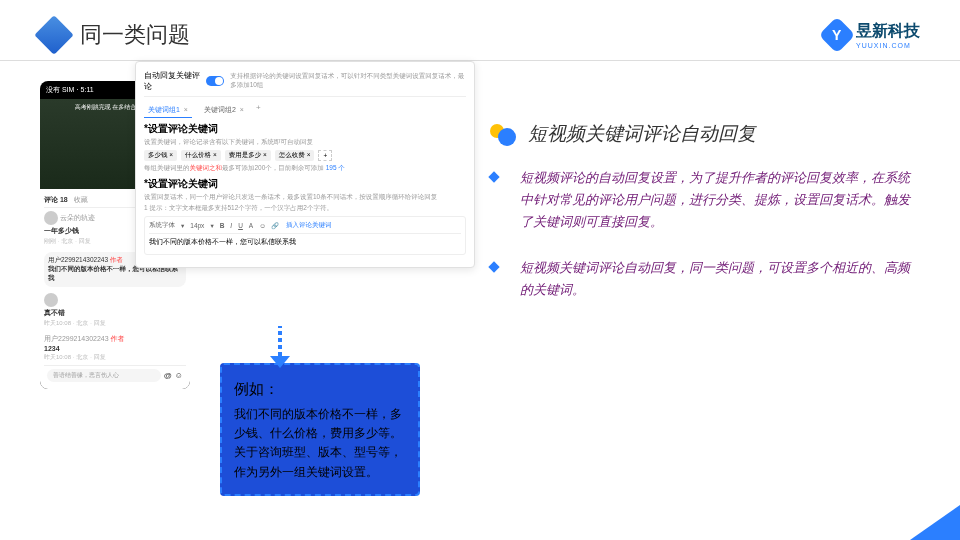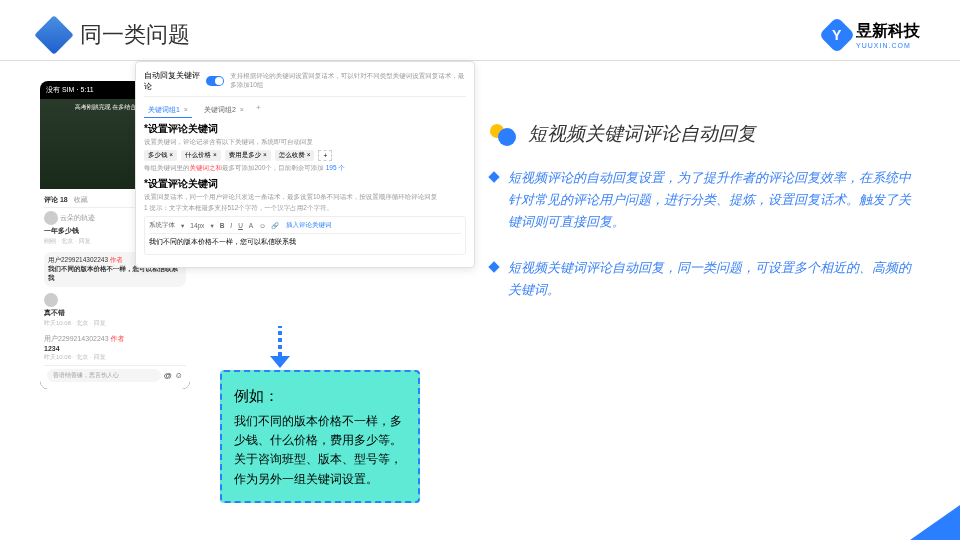--- a/index.html
+++ b/index.html
@@ -5,21 +5,21 @@
 * { margin: 0; padding: 0; box-sizing: border-box; }
 body { width: 960px; height: 540px; font-family: "Microsoft YaHei", sans-serif; background: #fff; position: relative; }
 
 .header { display: flex; justify-content: space-between; align-items: center; padding: 20px 40px 10px; border-bottom: 1px solid #ddd; }
 .title-area { display: flex; align-items: center; gap: 12px; }
 .cube-icon { width: 28px; height: 28px; background: linear-gradient(135deg, #4A90E2, #1E5FCC); transform: rotate(45deg); border-radius: 3px; }
 .page-title { font-size: 22px; color: #333; }
 .logo-area { display: flex; align-items: center; gap: 6px; }
 .logo-badge { width: 26px; height: 26px; background: #2B7FFF; border-radius: 6px; transform: rotate(45deg); display: flex; align-items: center; justify-content: center; }
 .logo-badge span { transform: rotate(-45deg); color: #fff; font-weight: bold; font-size: 14px; }
-.logo-text { color: #000000; font-size: 16px; font-weight: bold; }
+.logo-text { color: #0c4a6e; font-size: 16px; font-weight: bold; }
 .logo-sub { color: #2B7FFF; font-size: 7px; letter-spacing: 1px; }
 
 .content { display: flex; padding: 20px 40px; gap: 30px; }
 .left-panel { width: 420px; position: relative; }
 .right-panel { flex: 1; padding-top: 40px; font-style: italic; }
 
 .mockup-container { position: relative; height: 380px; }
 .phone-mock { position: absolute; left: 0; top: 0; width: 150px; background: #000; border-radius: 8px; color: #fff; font-size: 8px; }
 .phone-top { padding: 4px 6px; font-size: 7px; }
 .phone-video { height: 90px; background: linear-gradient(180deg, #2a3a2a, #1a2a1a); position: relative; }
@@ -54,30 +54,30 @@
 .sp-red { color: #ff4444; }
 .sp-blue { color: #2B7FFF; }
 .sp-editor { border: 1px solid #eee; border-radius: 3px; padding: 4px; margin-top: 3px; }
 .sp-toolbar { display: flex; gap: 6px; font-size: 6.5px; color: #666; align-items: center; padding-bottom: 3px; border-bottom: 1px solid #eee; }
 .sp-editor-text { font-size: 7px; padding: 3px 0; }
 
 .arrow-down { position: absolute; left: 230px; top: 245px; width: 20px; height: 40px; z-index: 3; }
 .arrow-line { width: 4px; height: 30px; background: repeating-linear-gradient(0deg, #2B7FFF, #2B7FFF 4px, transparent 4px, transparent 7px); margin: 0 auto; }
 .arrow-head { width: 0; height: 0; border-left: 10px solid transparent; border-right: 10px solid transparent; border-top: 12px solid #2B7FFF; }
 
-.example-box { position: absolute; left: 180px; top: 289px; width: 200px; border: 2px dashed #2B7FFF; border-radius: 4px; padding: 12px; font-size: 12px; line-height: 1.6; background: #5eead4; }
+.example-box { position: absolute; left: 180px; top: 282px; width: 200px; border: 2px dashed #2B7FFF; border-radius: 4px; padding: 12px; font-size: 12px; line-height: 1.6; background: #1d4ed8; }
 .example-title { font-size: 15px; margin-bottom: 4px; }
 
 .section-title { display: flex; align-items: center; gap: 10px; margin-bottom: 20px; }
 .chat-icon { position: relative; width: 28px; height: 20px; }
 .chat-yellow { width: 14px; height: 14px; background: #FFC107; border-radius: 50%; position: absolute; left: 0; top: 0; }
 .chat-blue { width: 18px; height: 18px; background: #2B7FFF; border-radius: 50%; position: absolute; left: 8px; top: 4px; }
 .section-heading { font-size: 19px; color: #333; }
 
-.bullet { display: flex; gap: 10px; margin-bottom: 24px; font-size: 13px; line-height: 1.7; color: #3b82f6; }
+.bullet { display: flex; gap: 22px; margin-bottom: 24px; font-size: 13px; line-height: 1.7; color: #701a75; }
 .diamond { width: 8px; height: 8px; background: #2B7FFF; transform: rotate(45deg); flex-shrink: 0; margin-top: 6px; }
 
 .corner-tri { position: absolute; bottom: 0; right: 0; width: 0; height: 0; border-left: 50px solid transparent; border-bottom: 35px solid #2B7FFF; }
 </style>
 </head>
 <body>
 
 <div class="header">
   <div class="title-area">
     <div class="cube-icon"></div>

